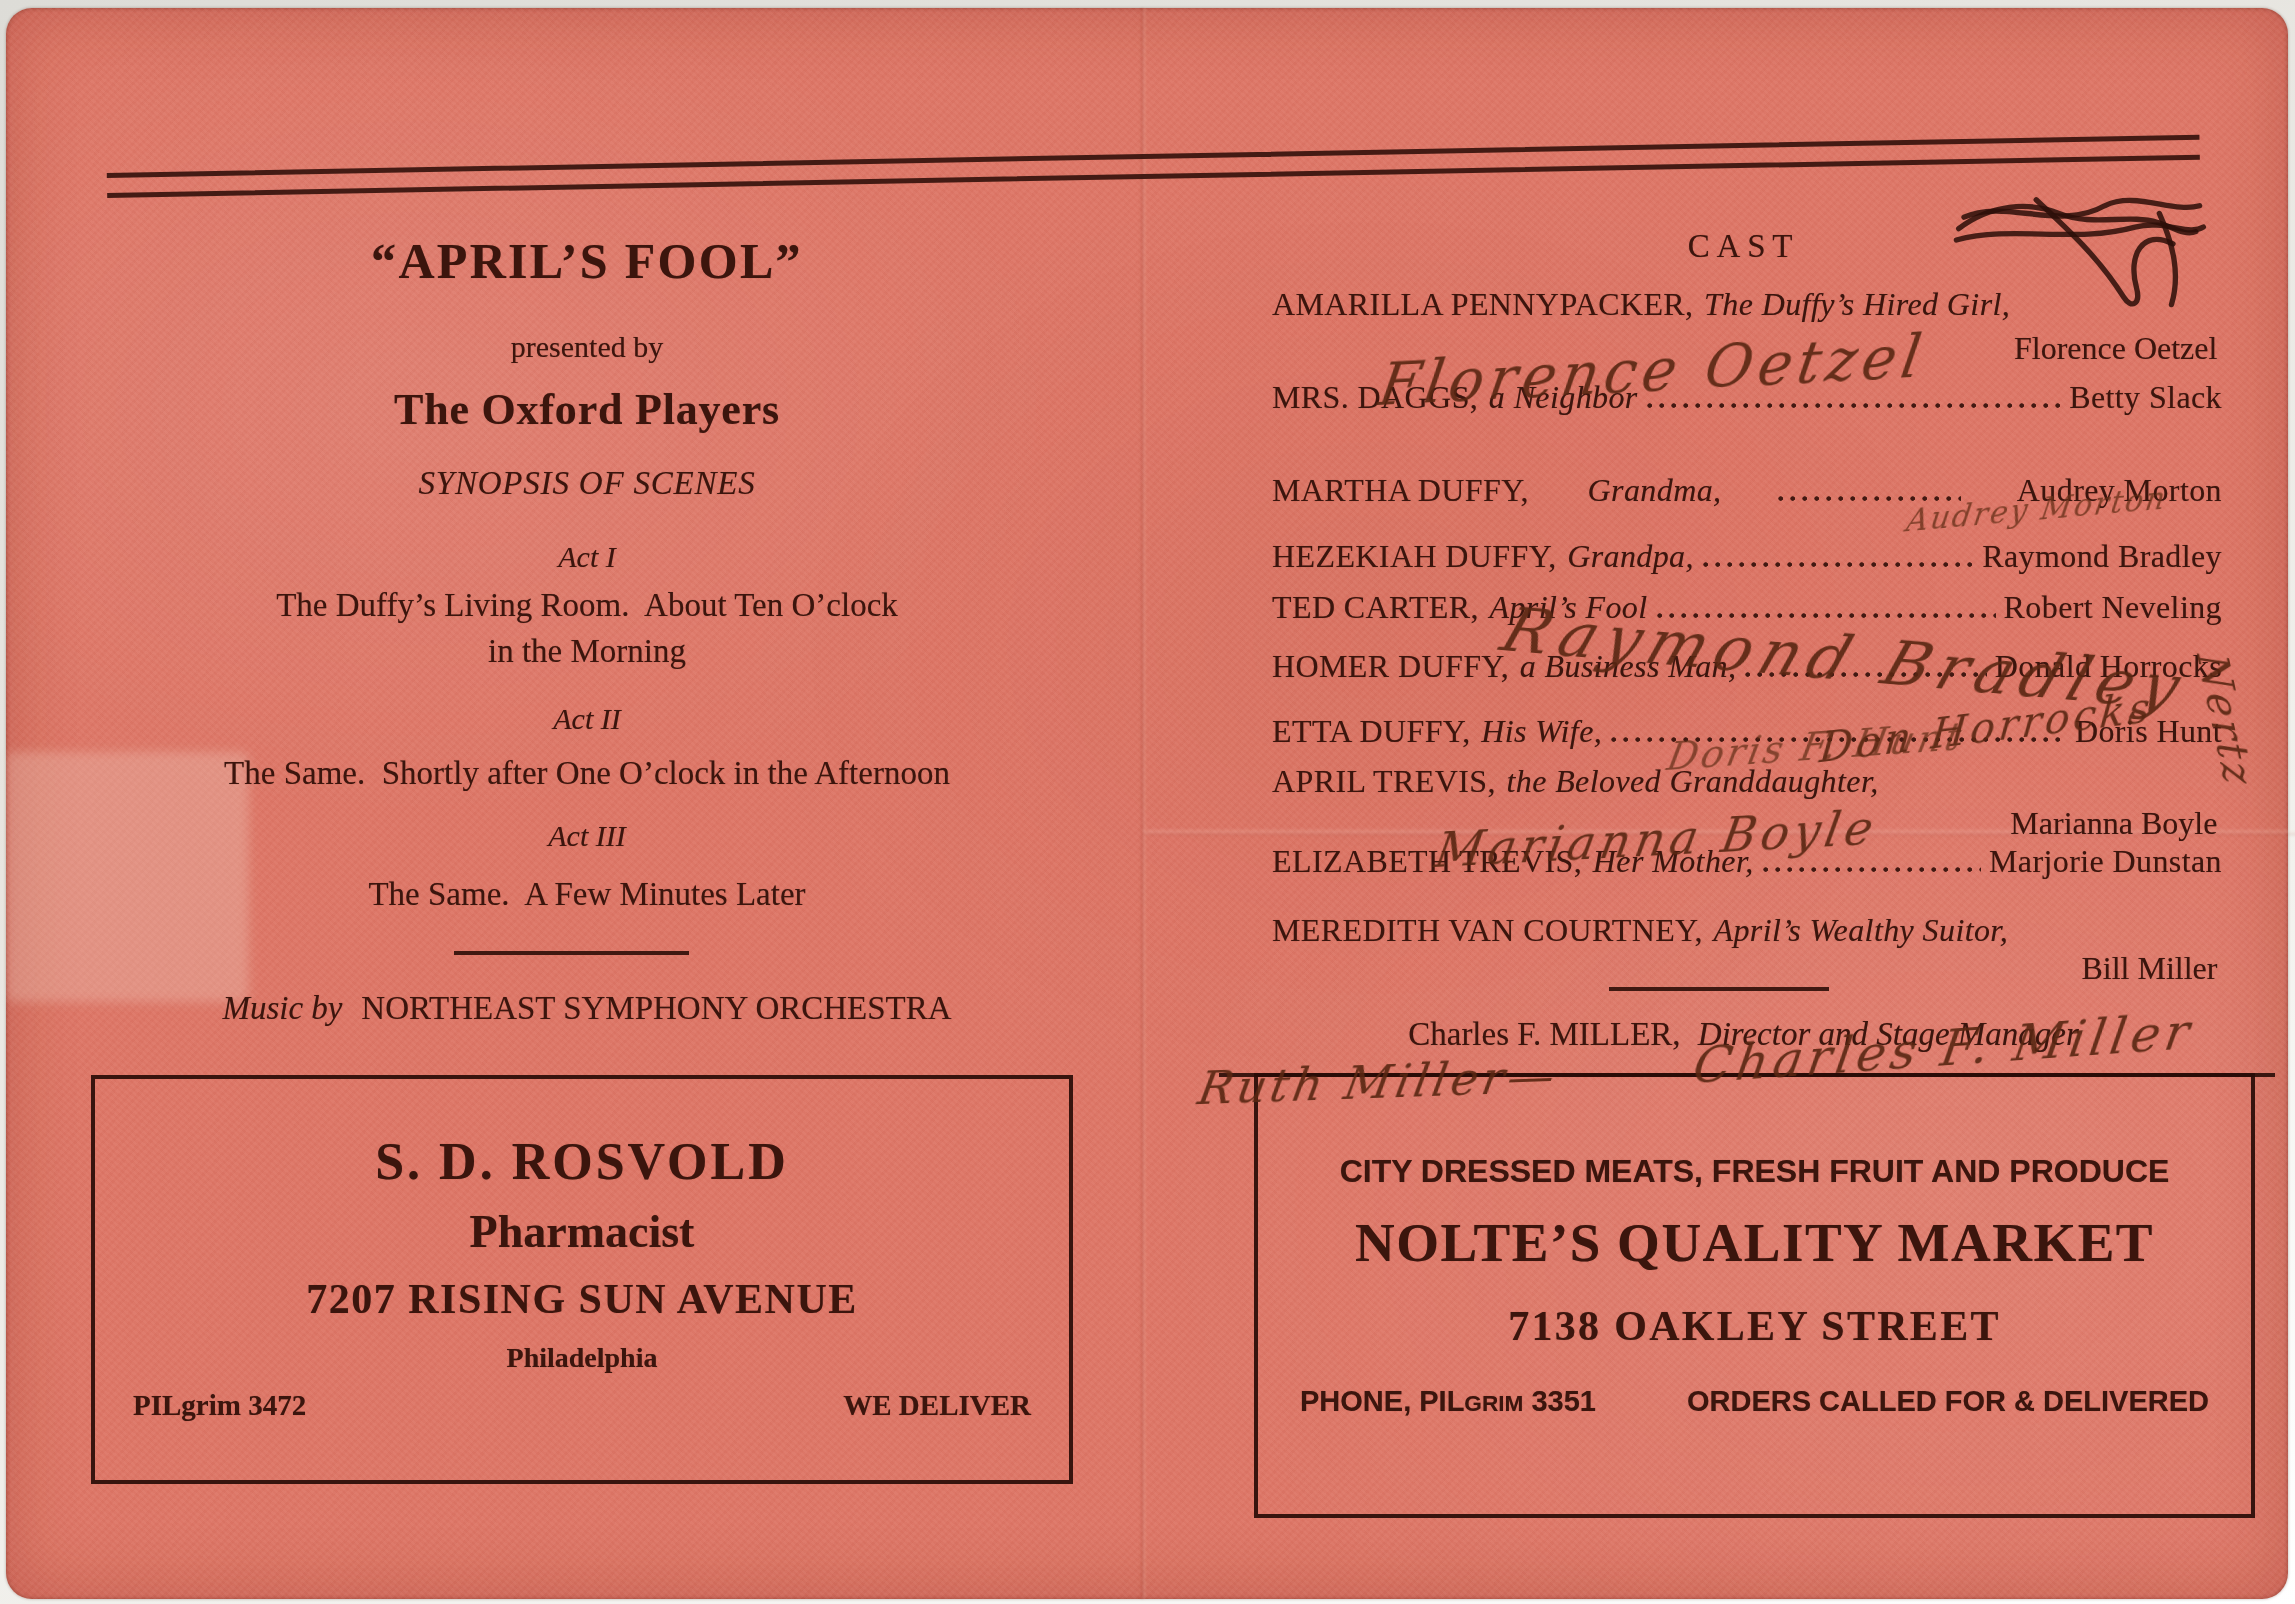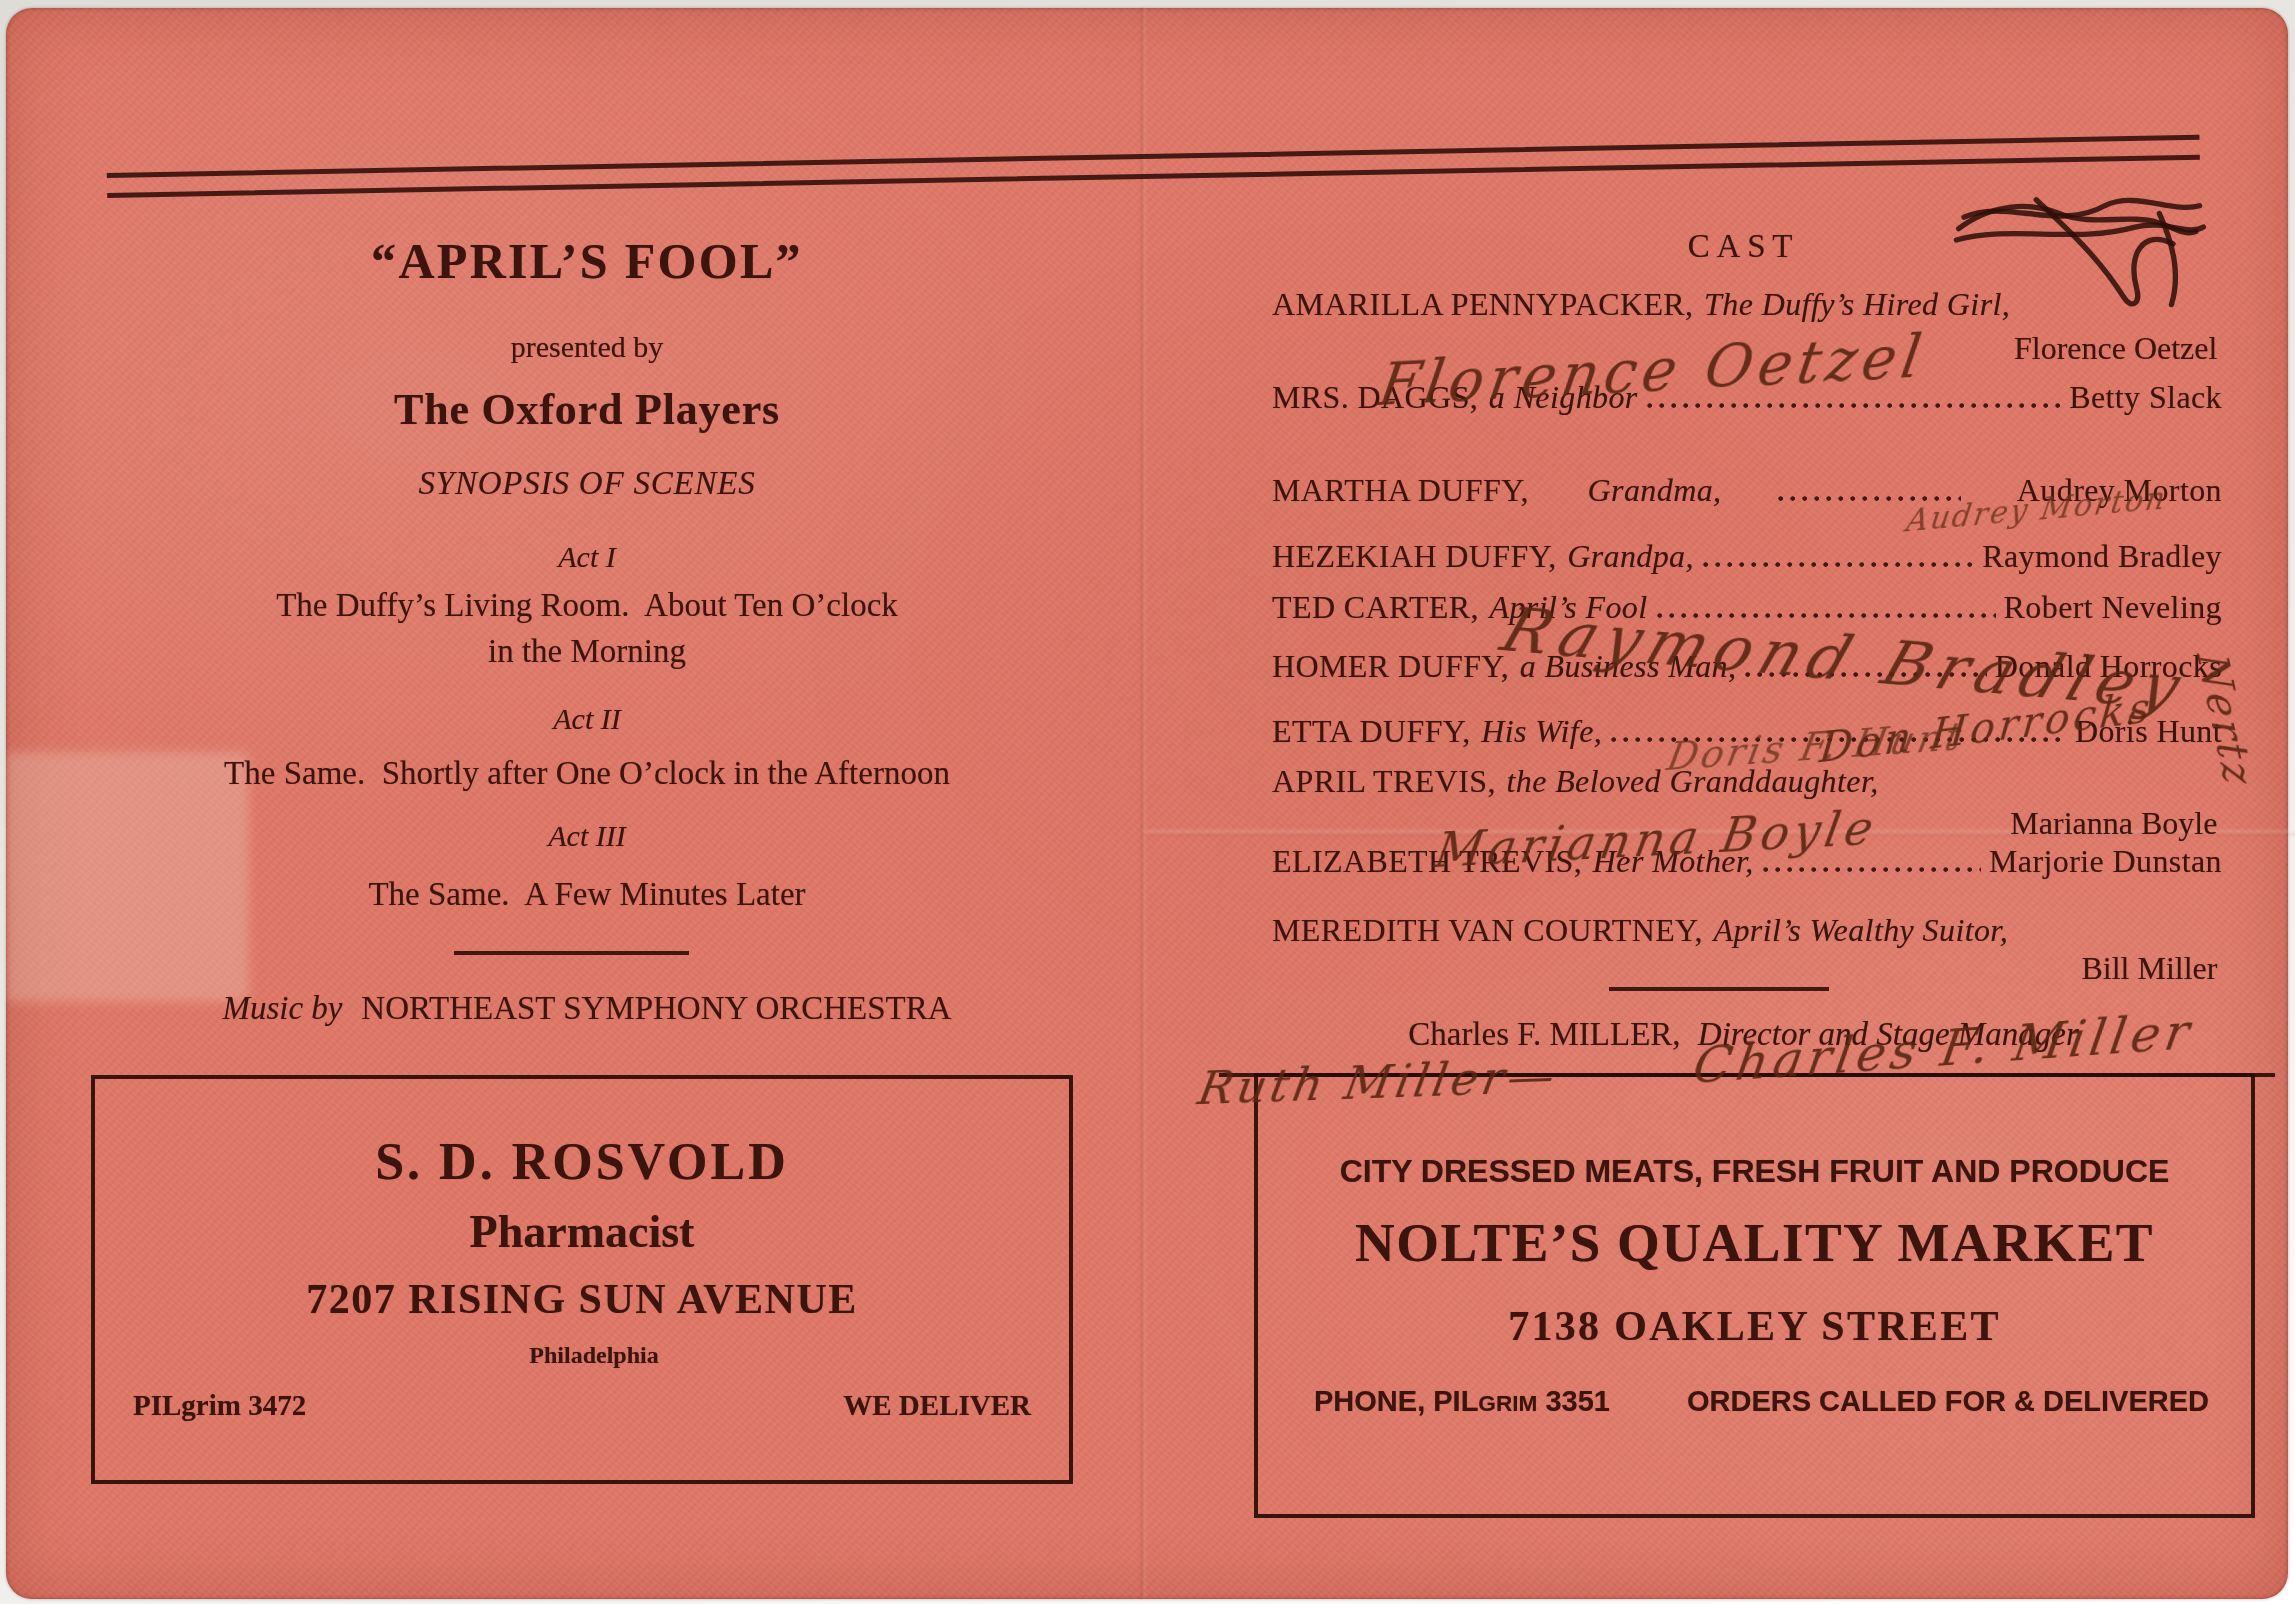--- a/index.html
+++ b/index.html
@@ -40,21 +40,21 @@
   .synopsis{font-size:33px;font-style:italic;letter-spacing:0.8px;}
   .acthead{font-size:30px;font-style:italic;}
   .actline{font-size:33px;}
   .divider{height:0;border-top:4.6px solid rgba(45,14,8,0.9);}
   .music{font-size:33px;}
   
   .adbox{position:absolute;border:4.6px solid rgba(40,12,7,0.92);}
   .ad-name{font-size:52px;font-weight:bold;letter-spacing:3px;}
   .ad-prof{font-size:46px;font-weight:bold;}
   .ad-addr{font-size:42px;font-weight:bold;letter-spacing:1.5px;}
-  .ad-city{font-size:24px;font-weight:bold;margin-left:12px;}
+  .ad-city{font-size:28px;font-weight:bold;}
   .ad-row{display:flex;justify-content:space-between;font-weight:bold;font-size:29px;}
   .sans{font-family:"Liberation Sans","DejaVu Sans",sans-serif;}
   .nolte-line1{font-size:32px;font-weight:bold;letter-spacing:0px;}
   .nolte-name{font-size:55px;font-weight:bold;letter-spacing:1.5px;}
   .nolte-addr{font-size:42px;font-weight:bold;letter-spacing:2.3px;}
   .nolte-row{display:flex;justify-content:space-between;font-weight:bold;font-size:29px;}
   .smallcaps{font-size:0.78em;}
   
   .cast-head{font-size:33px;letter-spacing:6.8px;}
   .cast-row{position:absolute;left:1266px;width:950px;display:flex;align-items:baseline;font-size:32px;letter-spacing:0.4px;}
@@ -201,21 +201,21 @@
       <span>Charles F. MILLER,</span>
       <span class="it" style="margin-left:9px;">Director and Stage Manager</span>
     </div>
 
     <div class="abs" style="left:1213px;top:1065px;width:1056px;height:0;border-top:4.6px solid rgba(40,12,7,0.9);"></div>
 
     <div class="adbox" style="left:1248px;top:1065px;width:993px;height:437px;">
       <div class="abs ctr print sans nolte-line1" style="left:0;width:100%;top:76px;">CITY DRESSED MEATS, FRESH FRUIT AND PRODUCE</div>
       <div class="abs ctr print nolte-name" style="left:0;width:100%;top:134px;">NOLTE’S QUALITY MARKET</div>
       <div class="abs ctr print nolte-addr" style="left:0;width:100%;top:225px;">7138 OAKLEY STREET</div>
-      <div class="abs nolte-row print sans" style="left:56px;right:42px;top:308px;">
+      <div class="abs nolte-row print sans" style="left:42px;right:42px;top:308px;">
         <span>
           <span>PHONE, PIL</span><span class="smallcaps">GRIM</span>
           <span>3351</span>
         </span>
         <span>ORDERS CALLED FOR &amp; DELIVERED</span>
       </div>
     </div>
 
     <div class="hw" style="left:1374px;top:343px;font-size:58px;letter-spacing:5.3px;transform:rotate(-3deg) skewX(-12deg);">Florence Oetzel</div>
     <div class="hw" style="left:1901px;top:495px;font-size:30px;letter-spacing:2.3px;color:rgba(102,48,24,0.78);transform:rotate(-5deg) skewX(-14deg);">Audrey Morton</div>

